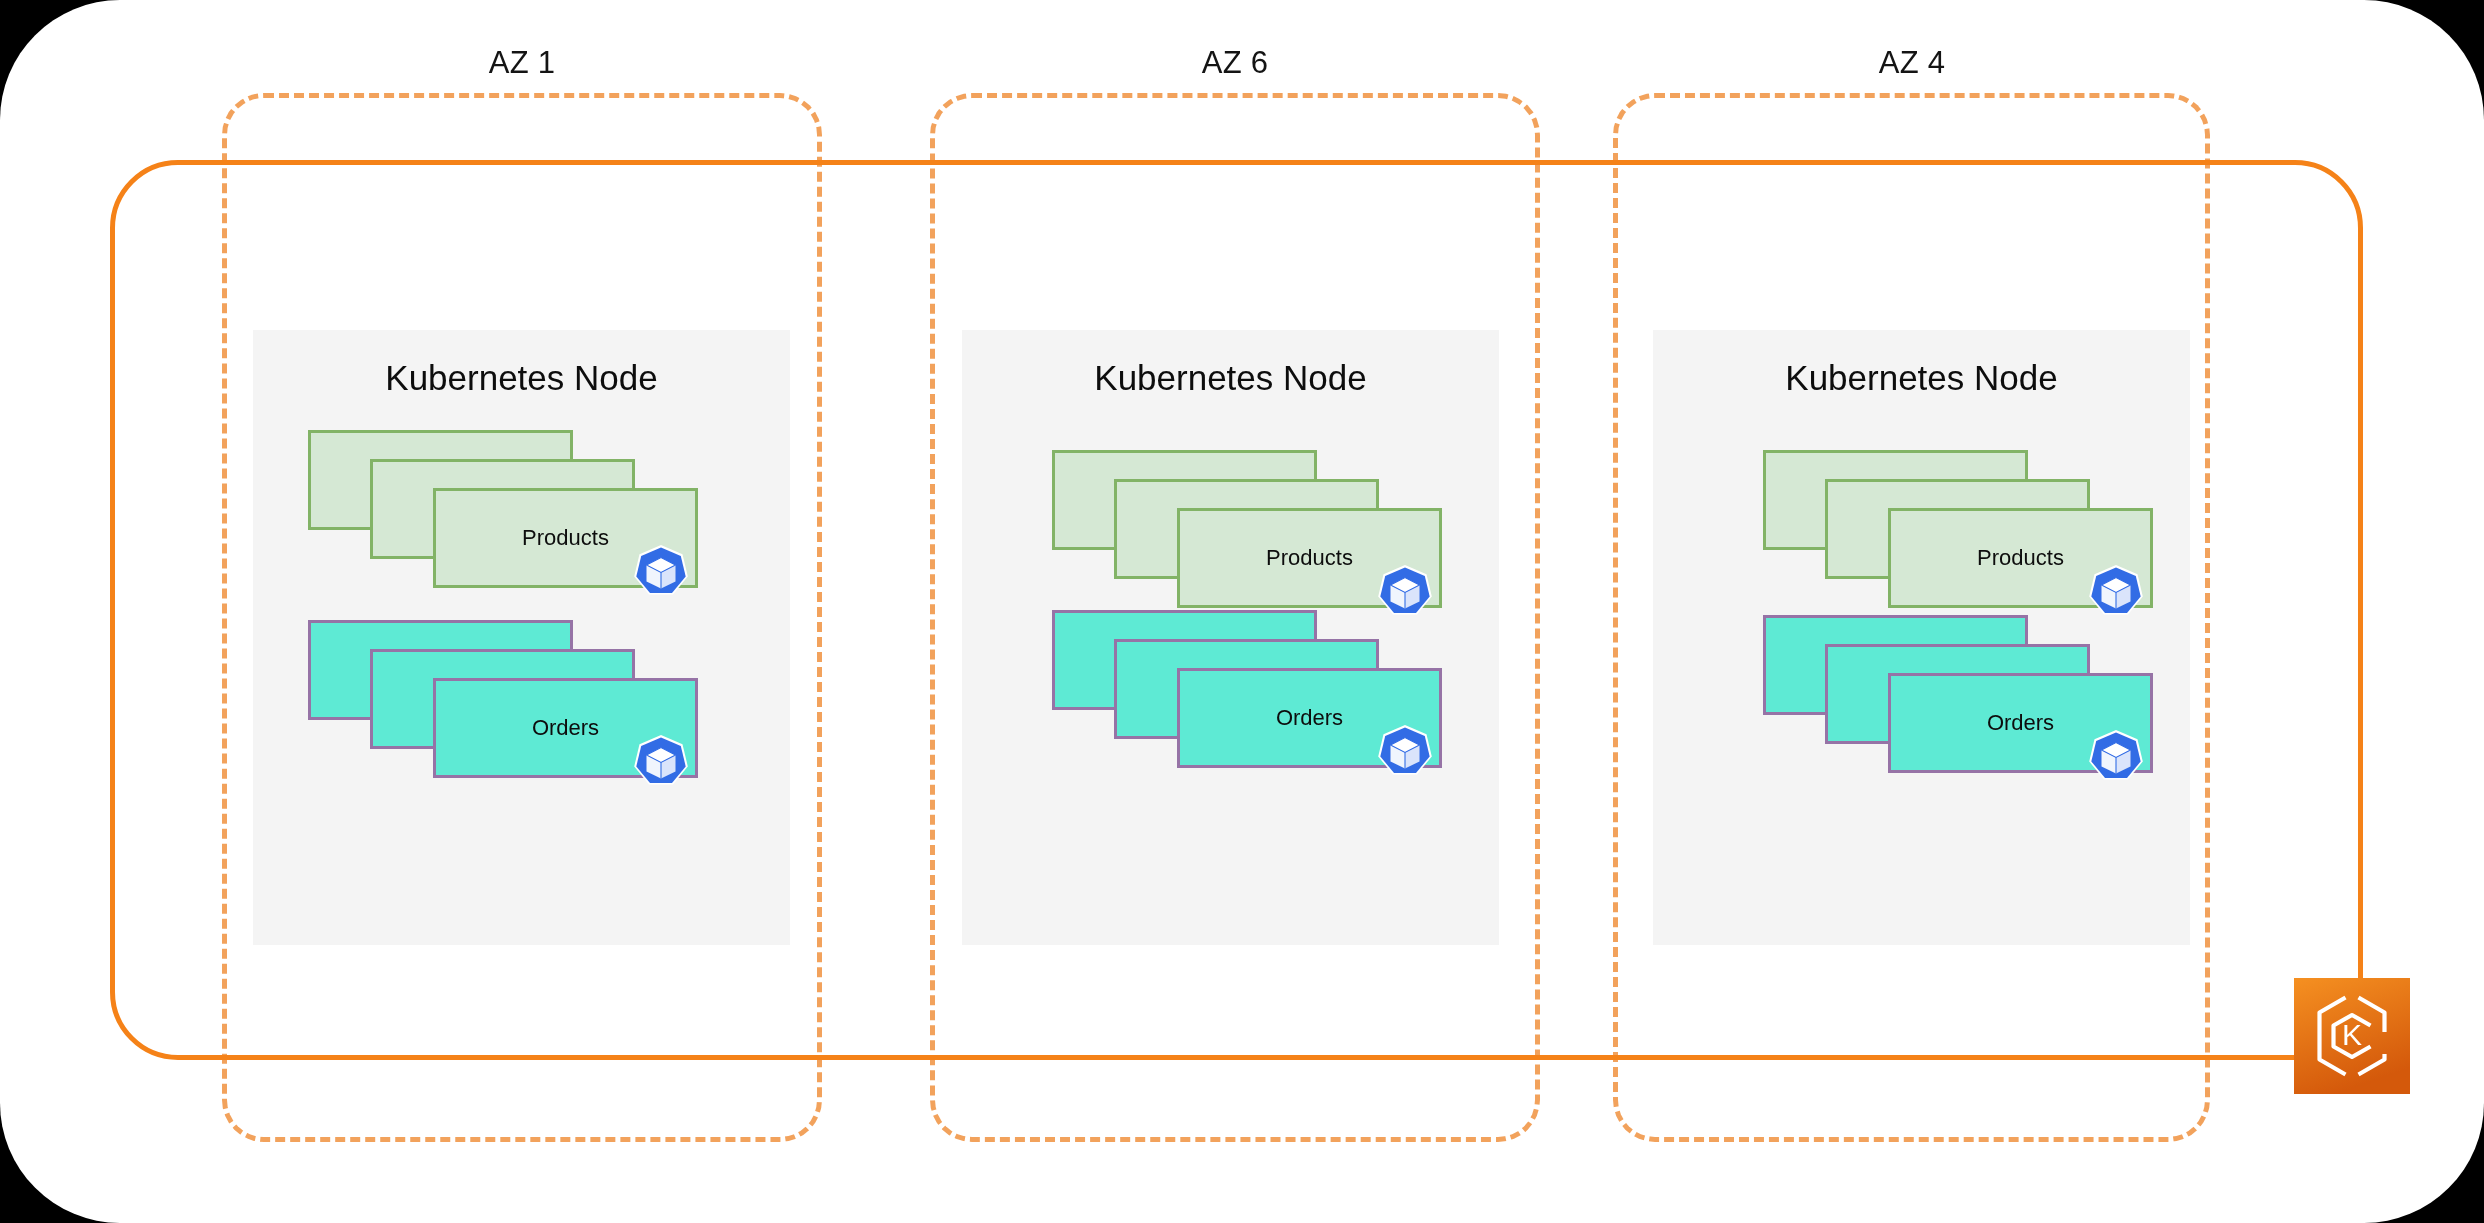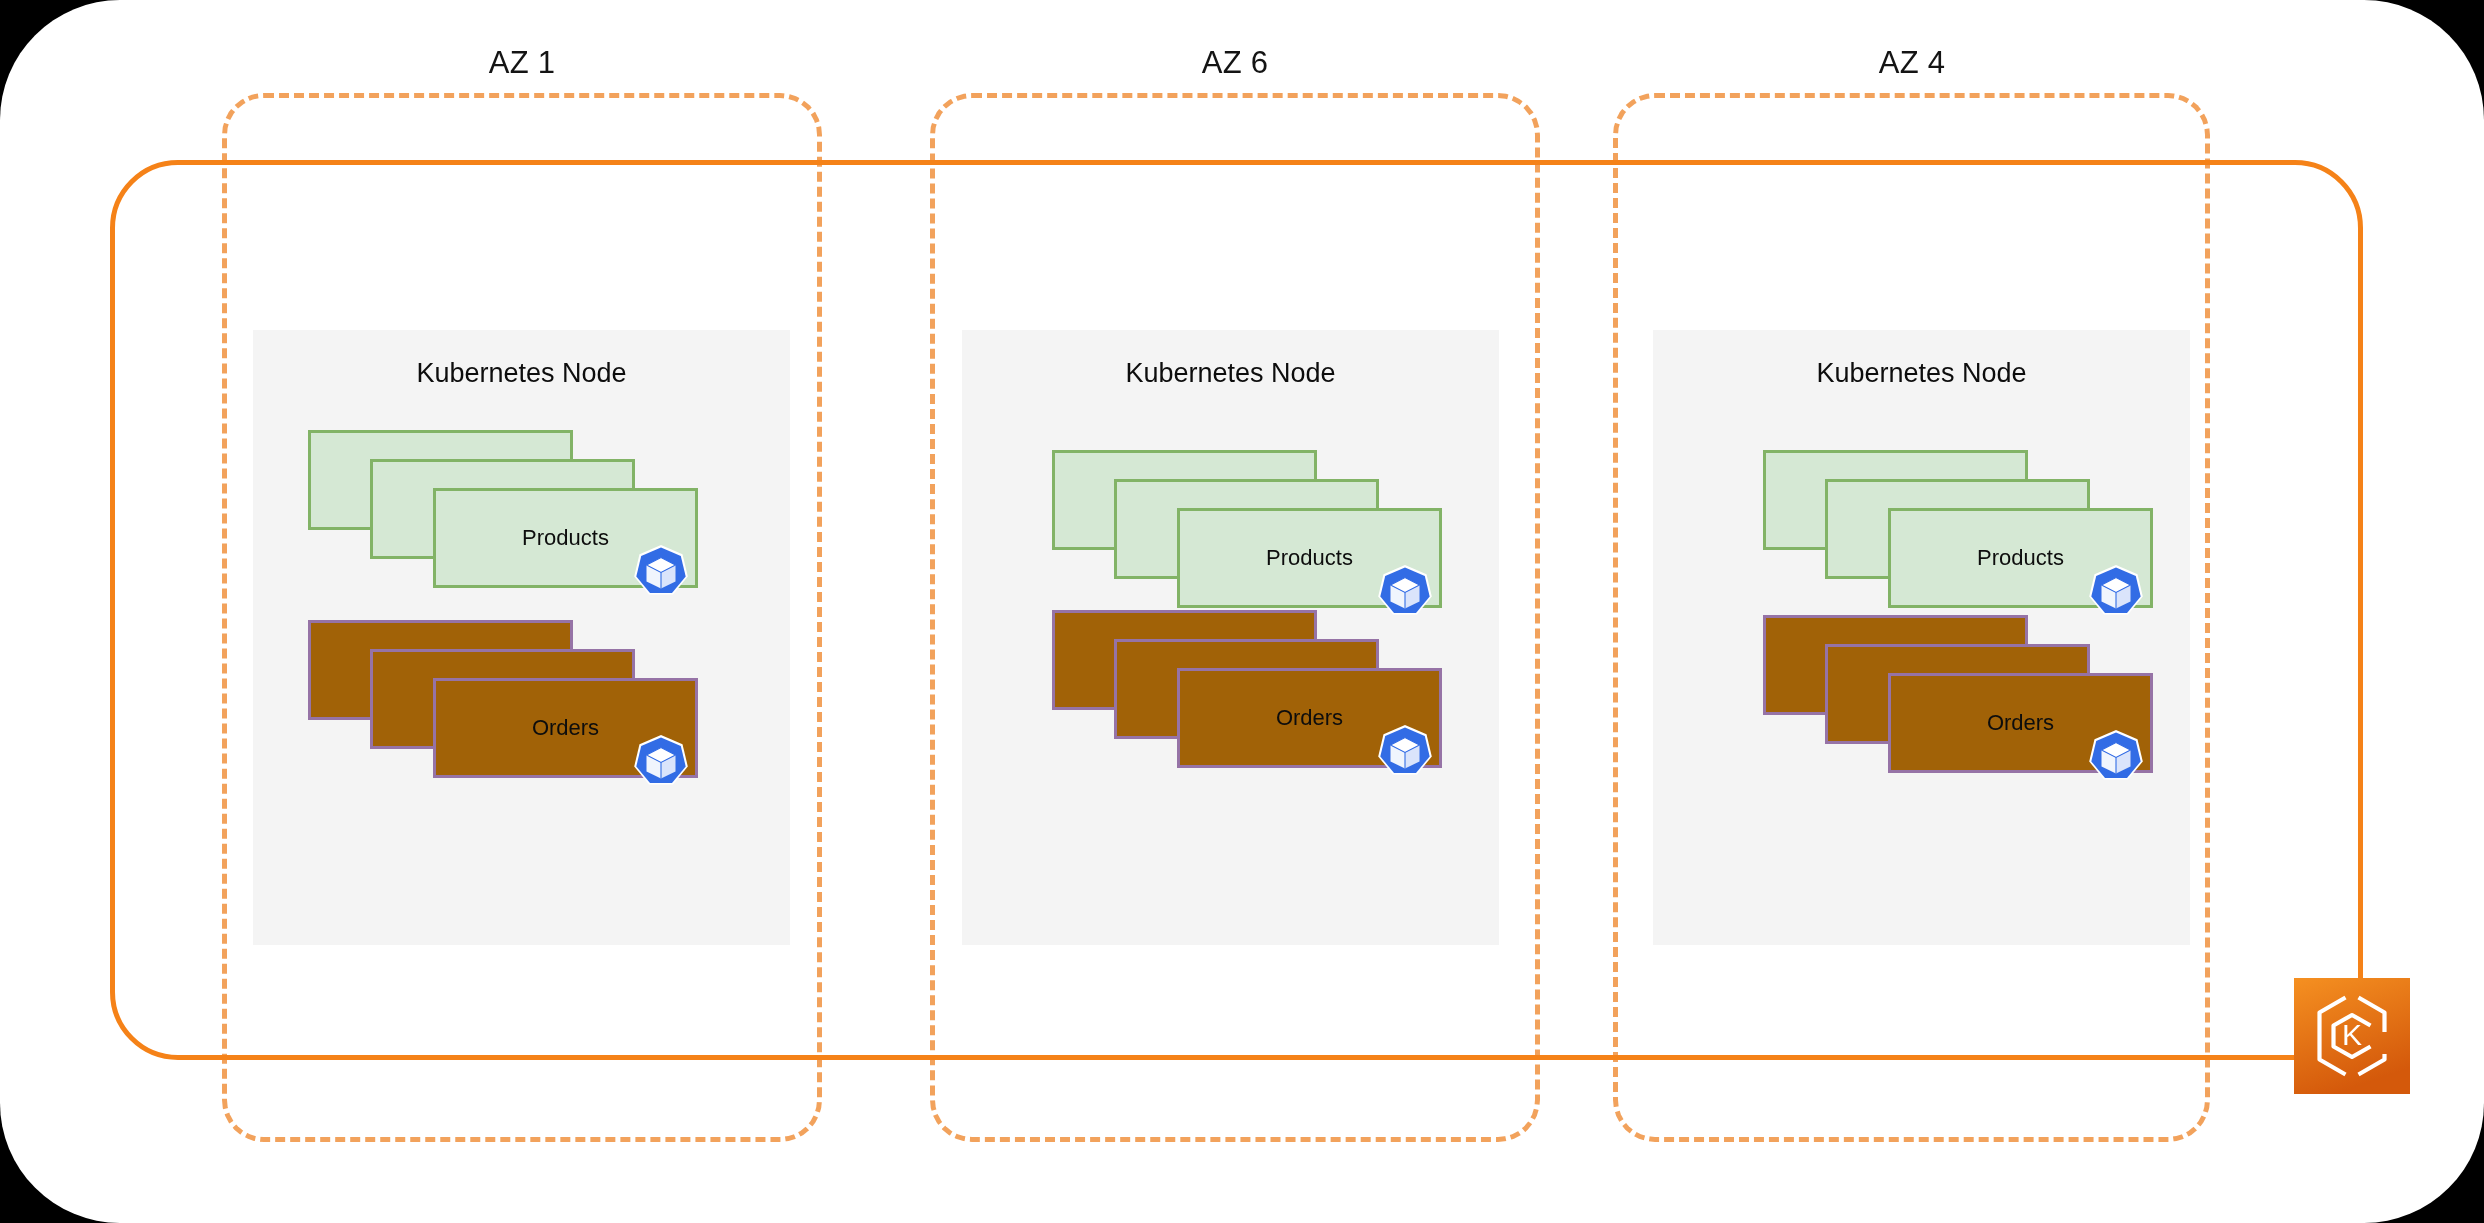--- a/index.html
+++ b/index.html
@@ -64,21 +64,21 @@
     position: absolute;
     background: #F4F4F4;
   }
 
   .node-title {
     position: absolute;
     left: 0;
     right: 0;
     top: 28px;
     text-align: center;
-    font-size: 27px;
+    font-size: 35px;
     color: #0d0d0d;
     white-space: nowrap;
   }
 
   
   .pod-stack {
     position: absolute;
   }
 
   .pod-card {
@@ -87,21 +87,21 @@
     border-width: 3px;
     border-style: solid;
   }
 
   .pod-card.green {
     background: #D5E8D4;
     border-color: #82B366;
   }
 
   .pod-card.purple {
-    background: #a16207;
+    background: #5eead4;
     border-color: #9673A6;
   }
 
   .pod-label {
     position: absolute;
     left: 0;
     right: 0;
     text-align: center;
     font-size: 22px;
     color: #0d0d0d;

